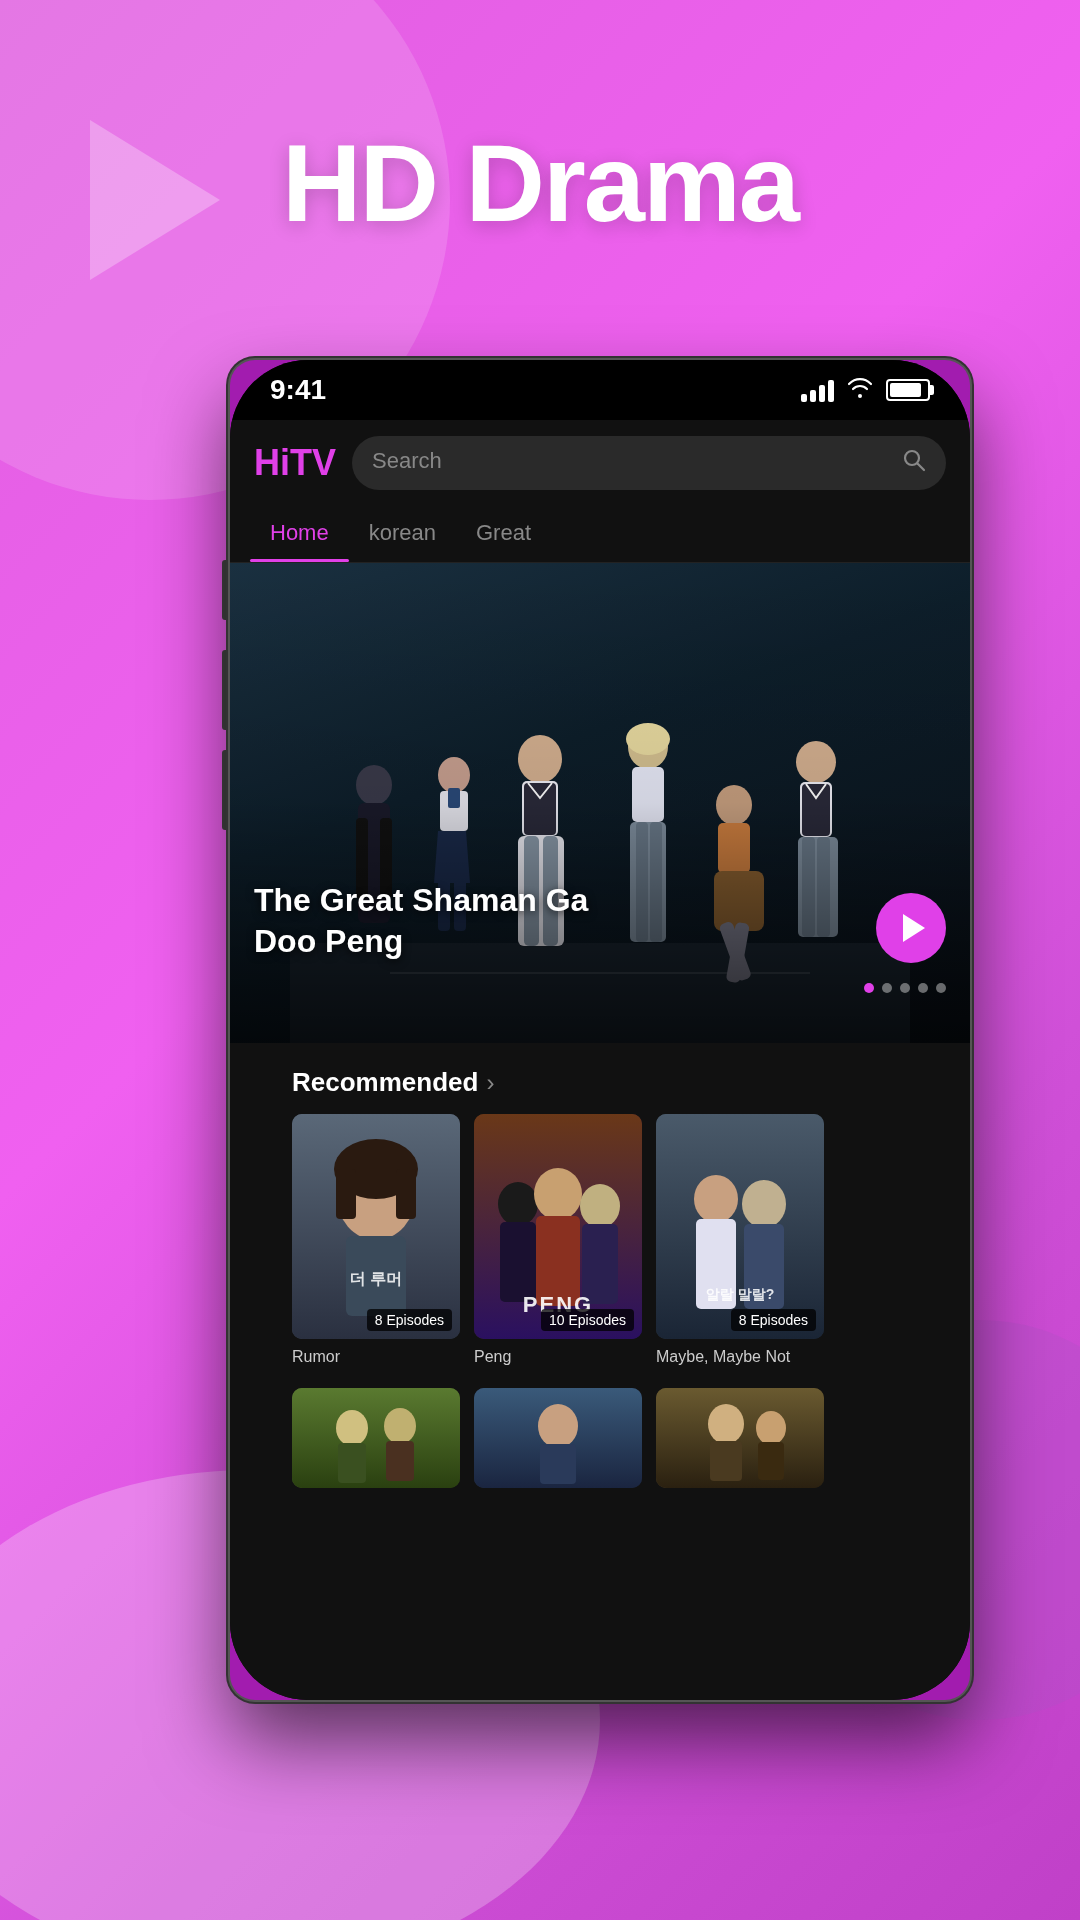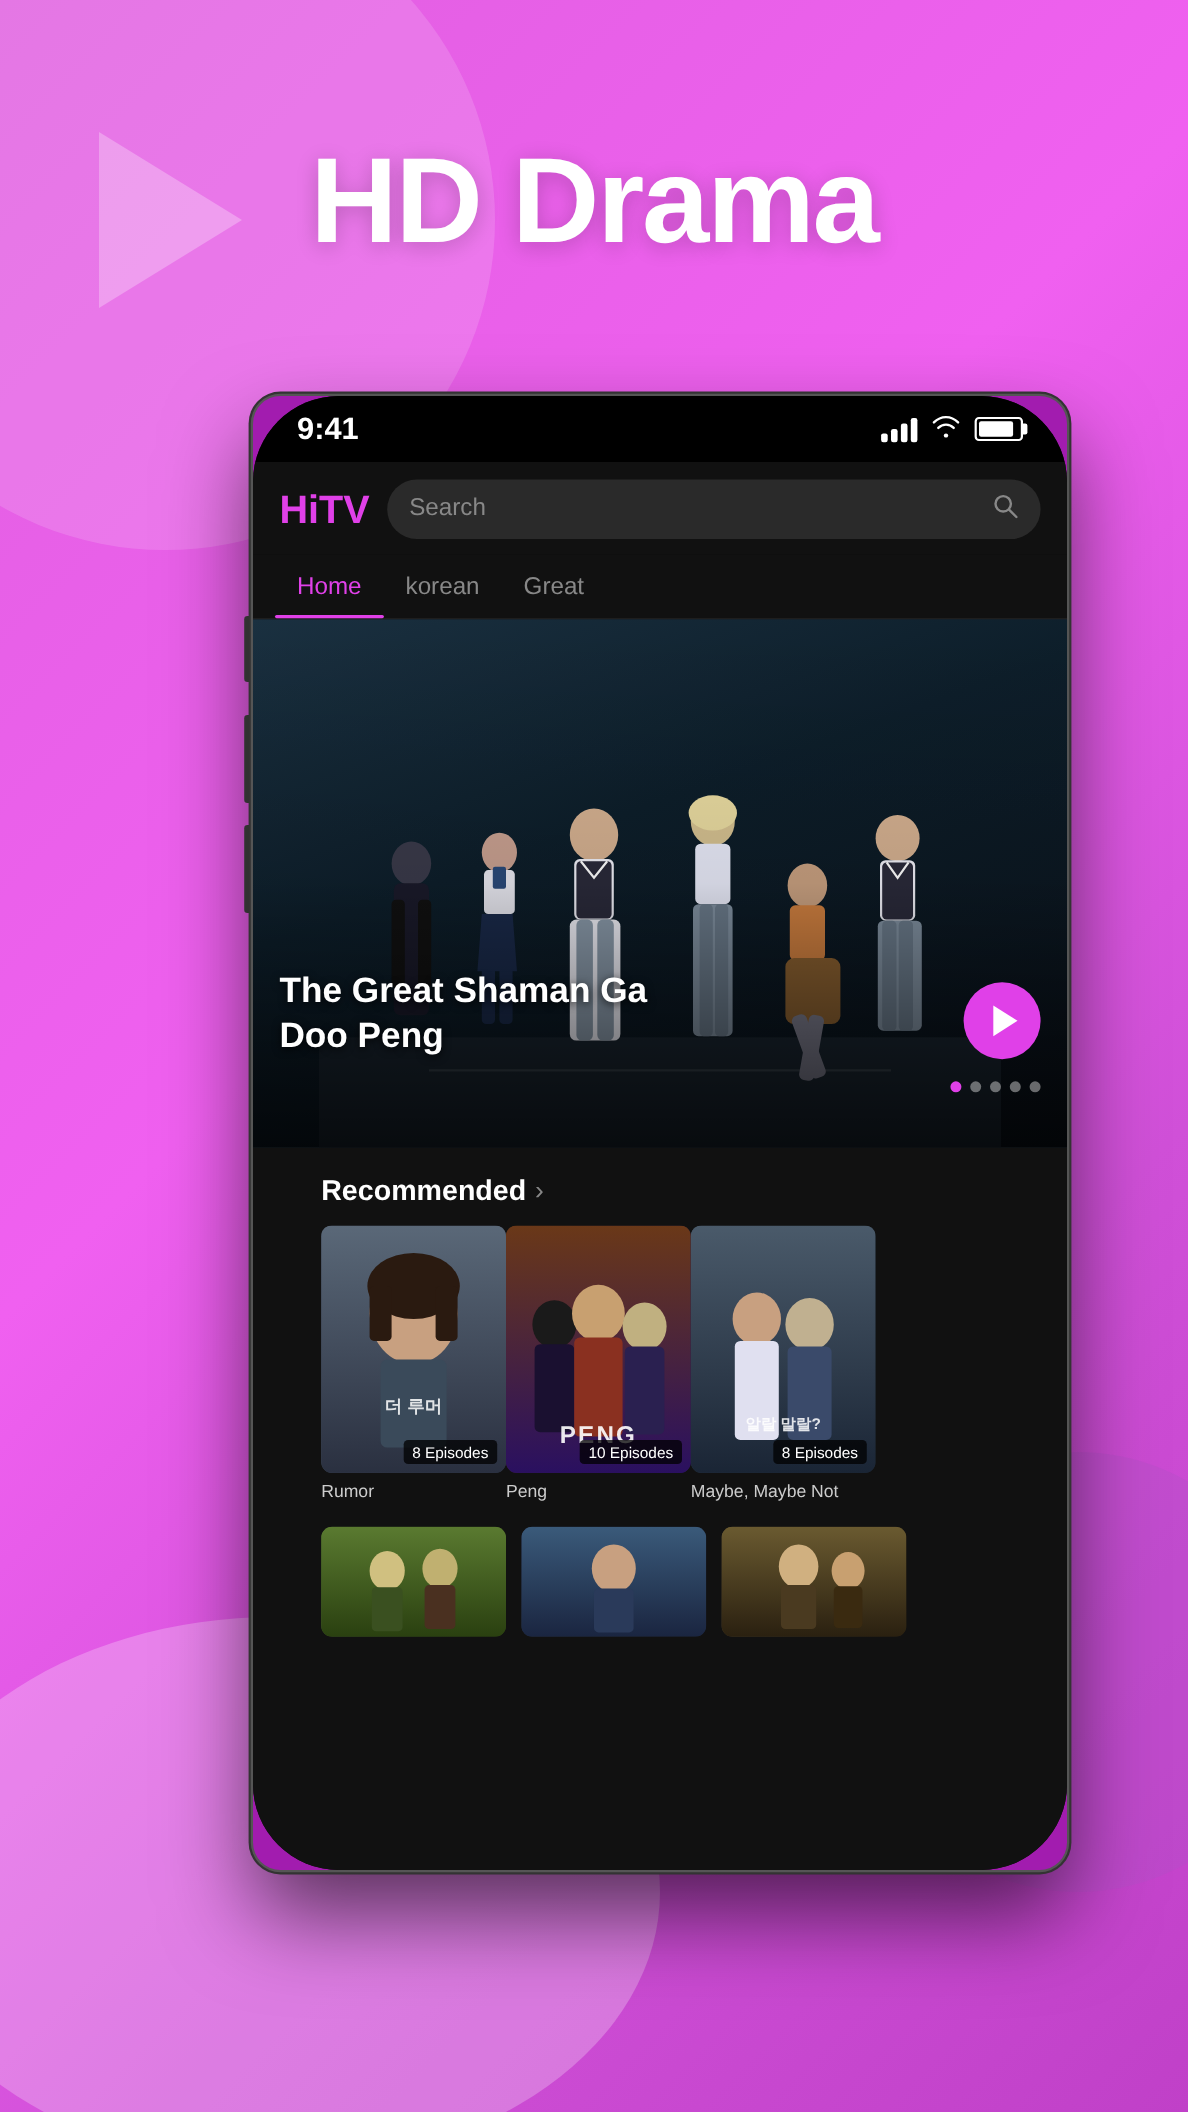--- a/index.html
+++ b/index.html
@@ -374,21 +374,21 @@
     }
     .section-arrow {
       color: #888;
       font-size: 24px;
       margin-left: 8px;
     }
 
     
     .content-row {
       display: flex;
-      gap: 0;
+      gap: 14px;
       padding: 0 24px;
       overflow-x: auto;
     }
     .content-row::-webkit-scrollbar { display: none; }
 
     .content-card {
       flex-shrink: 0;
       width: 168px;
     }
     .card-thumbnail {

